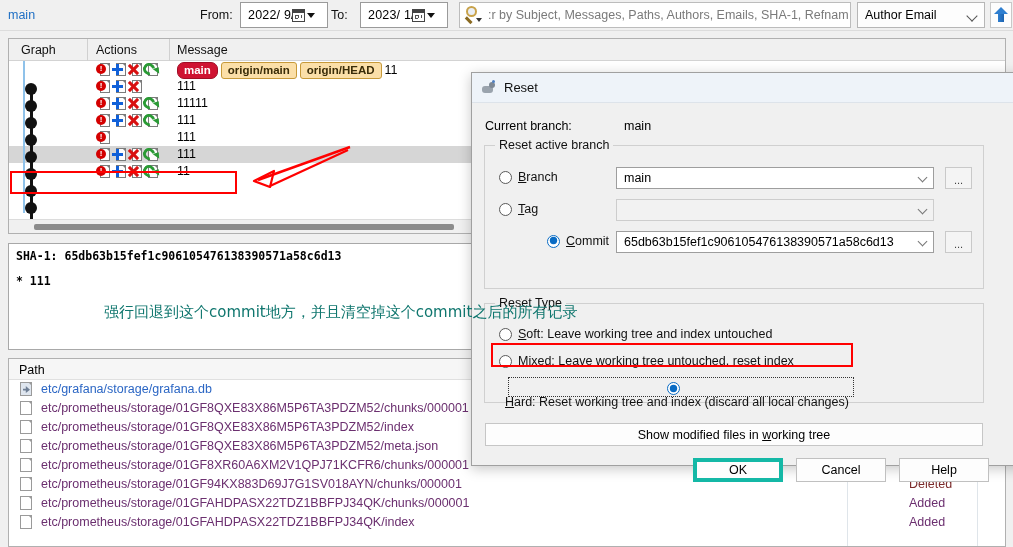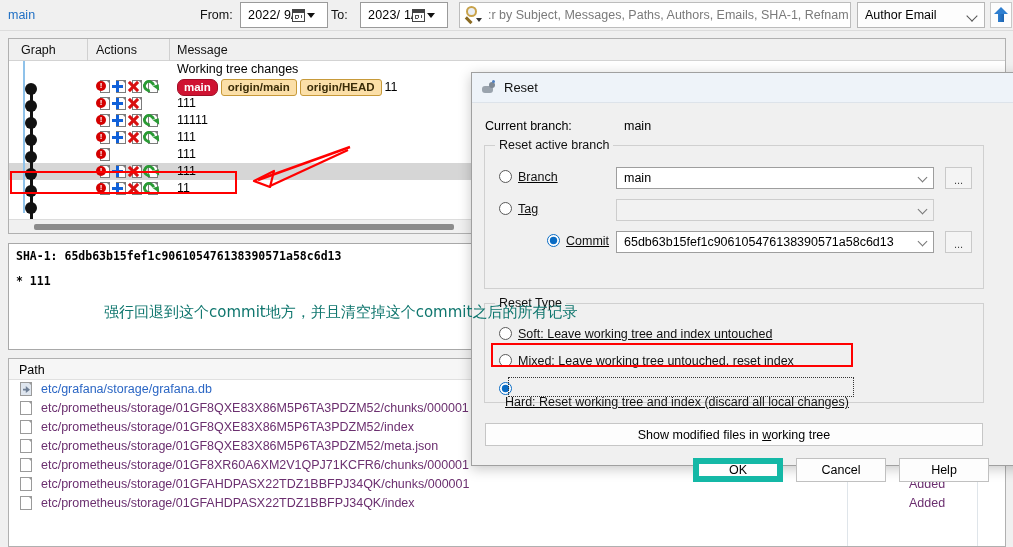--- a/index.html
+++ b/index.html
@@ -463,21 +463,21 @@
   }
   .group-cap {
     position: absolute; top: -8px; left: 10px;
     background: #f0f0f0;
     padding: 0 4px;
     font-size: 12.5px;
     color: #111;
   }
   .radio-row {
     position: absolute;
-    display: flex; align-items: flex-start; text-decoration: underline;
+    display: flex; align-items: center;
   }
   .rdo {
     width: 13px; height: 13px;
     border-radius: 50%;
     border: 1.4px solid #5a5a5a;
     background: #fff;
     flex: none;
   }
   .rdo.on {
     border-color: #0a6cc4;
@@ -544,21 +544,21 @@
     font-size: 12.5px;
   }
   .dbtn {
     position: absolute; top: 355px;
     height: 24px;
     background: #fdfdfd;
     border: 1px solid #c0c0c0;
     display: flex; align-items: center; justify-content: center;
     font-size: 12.5px;
   }
-  .dbtn.primary { border: 6px solid #14b8a6; }
+  .dbtn.primary { border: 4px solid #14b8a6; }
   .grip {
     position: absolute; right: 4px; bottom: 3px;
     width: 10px; height: 10px;
     background:
       radial-gradient(#b0b0b0 1px, transparent 1.2px) 0 0/4px 4px;
     opacity: .9;
   }
 
   
   .red-arrow { position: absolute; left: 236px; top: 144px; z-index: 40; }
@@ -611,23 +611,20 @@
   <div class="grid">
     <div class="grid-head">
       <div class="gh" style="left:12px">Graph</div>
       <div class="gh-sep" style="left:78px"></div>
       <div class="gh" style="left:87px">Actions</div>
       <div class="gh-sep" style="left:160px"></div>
       <div class="gh" style="left:168px">Message</div>
     </div>
 
     <div class="rows" id="rows">
-        <div class="crow">
-          <div class="cmsg">Working tree changes</div>
-        </div>
         <div class="crow">
           <div class="icons">
             <span class="dicon">
               <span class="pg"></span>
               <span class="badge-excl">!</span>
             </span>
             <span class="dicon">
               <span class="pg"></span>
               <span class="badge-plus"></span>
             </span>
@@ -811,20 +808,25 @@
           <span class="ficon"></span>
           <span class="fname purple">etc/prometheus/storage/01GF8QXE83X86M5P6TA3PDZM52/meta.json</span>
         </div>
         <div class="frow">
           <span class="ficon"></span>
           <span class="fname purple">etc/prometheus/storage/01GF8XR60A6XM2V1QPJ71KCFR6/chunks/000001</span>
           <span class="fstat del">Deleted</span>
         </div>
         <div class="frow">
           <span class="ficon"></span>
+          <span class="fname purple">etc/prometheus/storage/01GF94KX883D69J7G1SV018AYN/chunks/000001</span>
+          <span class="fstat del">Deleted</span>
+        </div>
+        <div class="frow">
+          <span class="ficon"></span>
           <span class="fname purple">etc/prometheus/storage/01GFAHDPASX22TDZ1BBFPJ34QK/chunks/000001</span>
           <span class="fstat">Added</span>
         </div>
         <div class="frow">
           <span class="ficon"></span>
           <span class="fname purple">etc/prometheus/storage/01GFAHDPASX22TDZ1BBFPJ34QK/index</span>
           <span class="fstat">Added</span>
         </div>
       </div>
   </div>

